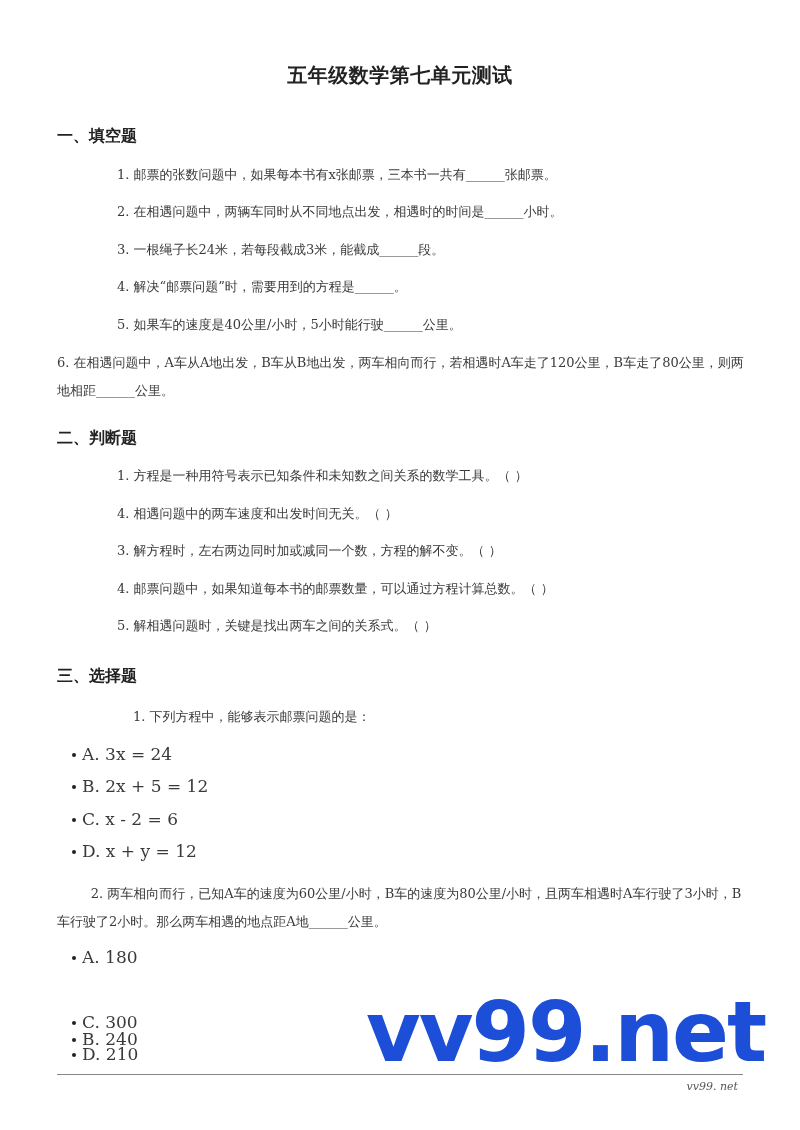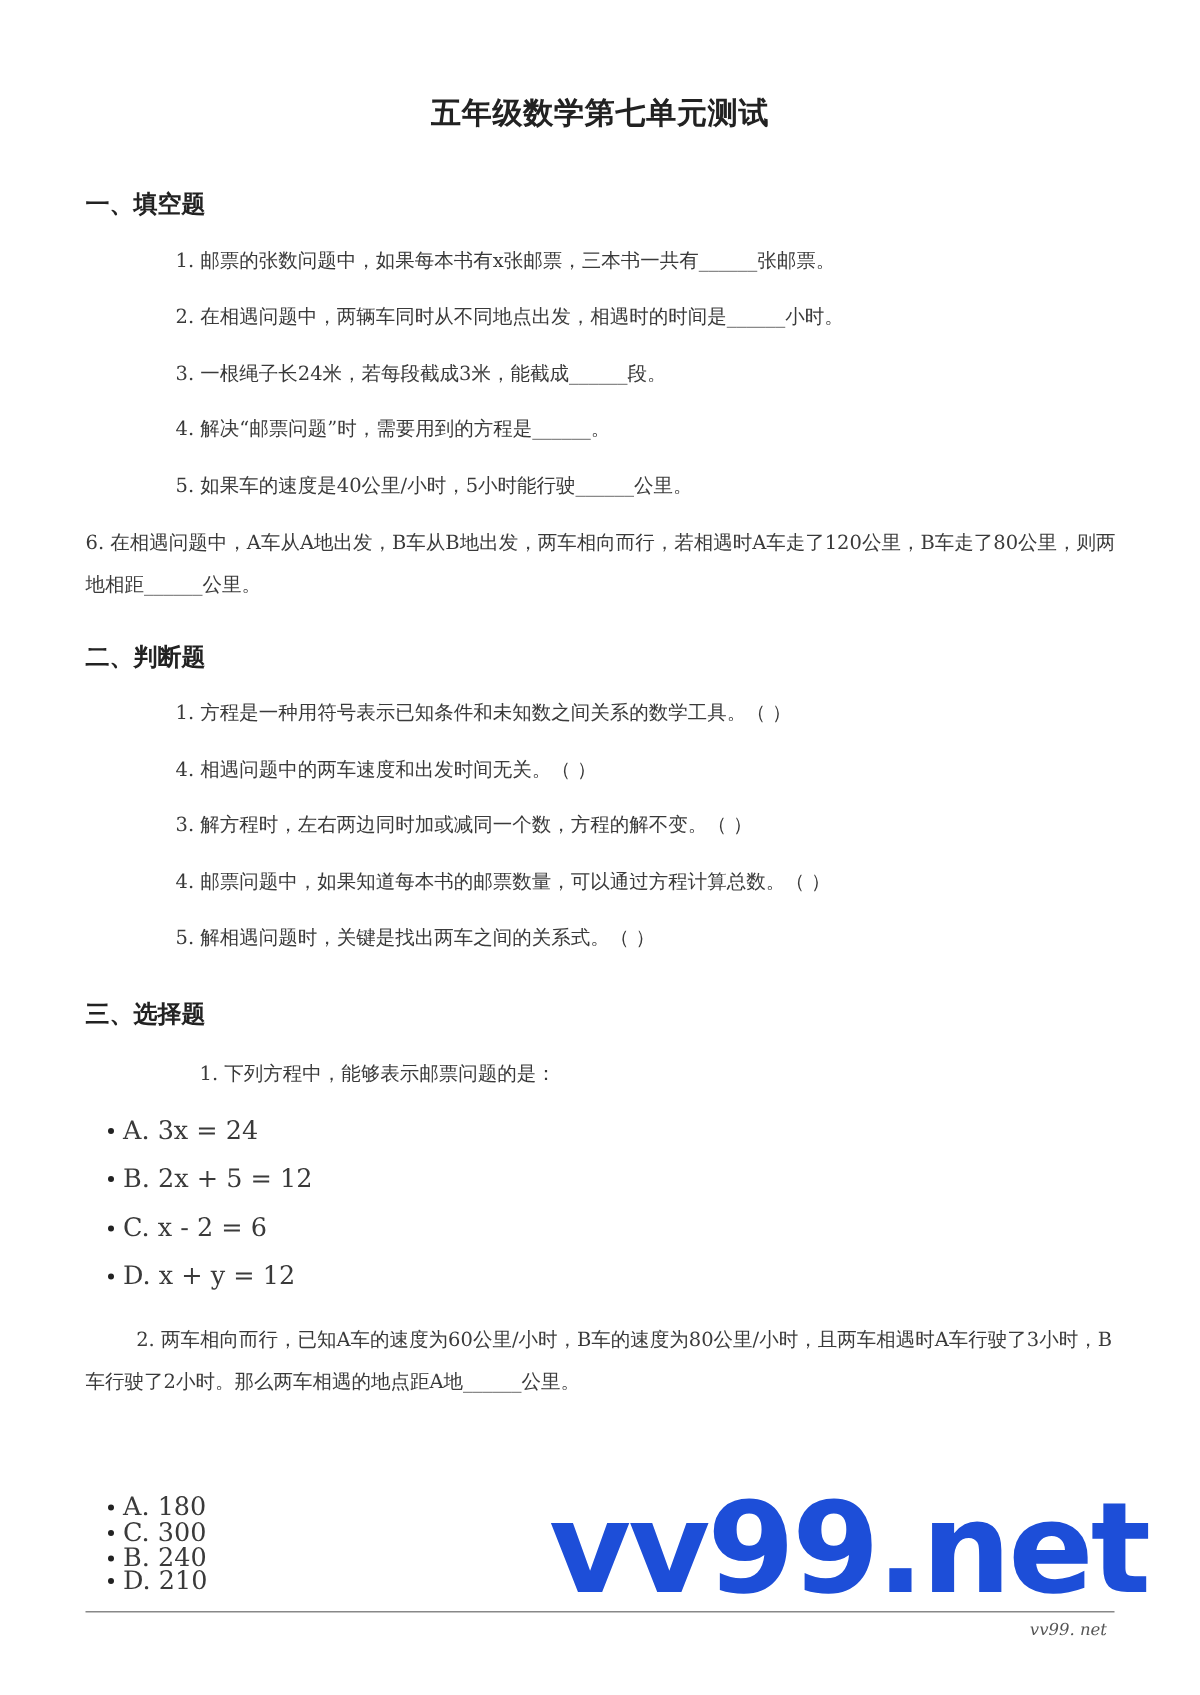--- a/index.html
+++ b/index.html
@@ -43,20 +43,20 @@
 <div class="section-head" style="top:666px;">三、选择题</div>
 <div class="q" style="left:133px; top:705px;">1. 下列方程中，能够表示邮票问题的是：</div>
 
 <div class="opt" style="top:744px;"><span class="dot"></span><span>A. 3x = 24</span></div>
 <div class="opt" style="top:776px;"><span class="dot"></span><span>B. 2x + 5 = 12</span></div>
 <div class="opt" style="top:809px;"><span class="dot"></span><span>C. x - 2 = 6</span></div>
 <div class="opt" style="top:841px;"><span class="dot"></span><span>D. x + y = 12</span></div>
 
 <div class="q wrap" style="left:57px; top:880px; text-indent:2.6em;">2.  两车相向而行，已知A车的速度为60公里/小时，B车的速度为80公里/小时，且两车相遇时A车行驶了3小时，B车行驶了2小时。那么两车相遇的地点距A地______公里。</div>
 
-<div class="opt" style="top:947px;margin-top:48px;"><span class="dot"></span><span>A. 180</span></div>
+<div class="opt" style="top:947px;"><span class="dot"></span><span>A. 180</span></div>
 <div class="opt" style="top:1029px;"><span class="dot"></span><span>B. 240</span></div>
 <div class="opt" style="top:1012px;"><span class="dot"></span><span>C. 300</span></div>
 <div class="opt" style="top:1044px;"><span class="dot"></span><span>D. 210</span></div>
 
 <div class="watermark">vv99.net</div>
 <div class="footer-rule"></div>
 <div class="footer-text">vv99. net</div>
 
 </body></html>

